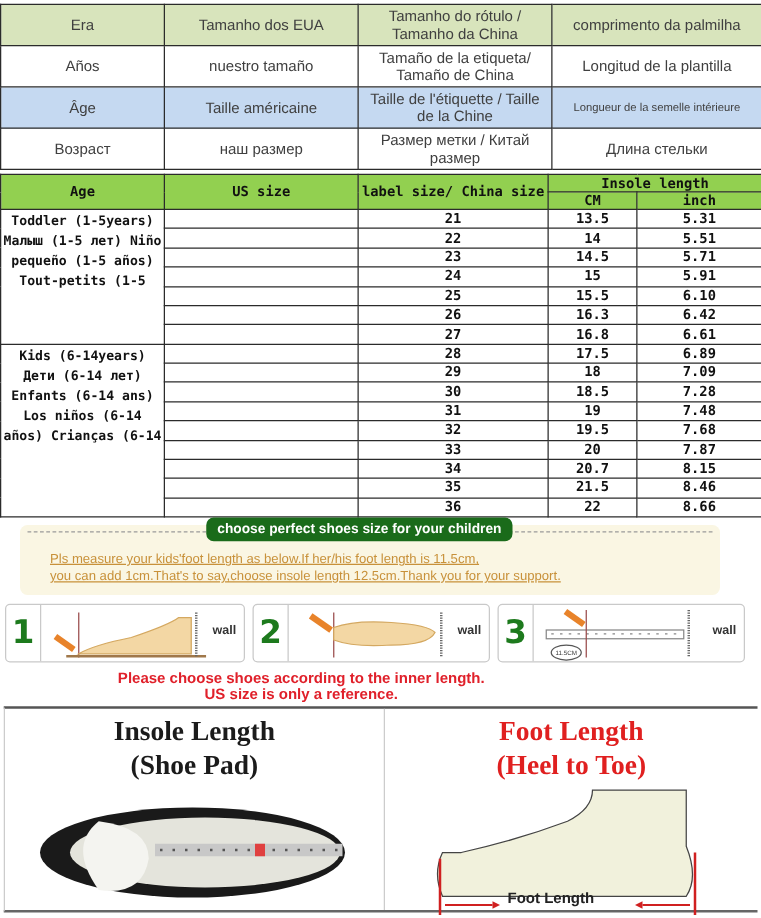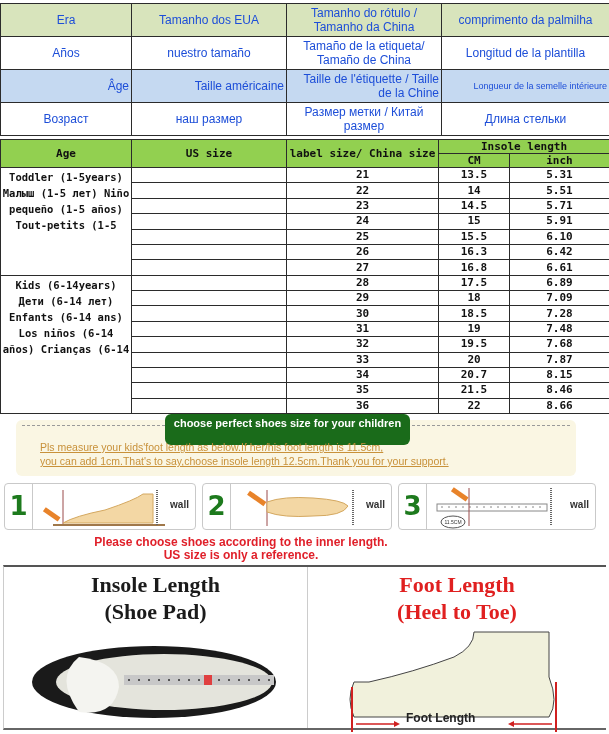--- a/index.html
+++ b/index.html
@@ -1,37 +1,37 @@
 <!DOCTYPE html>
 <html><head>
 <meta charset="utf-8">
 <style>
   * { box-sizing: border-box; margin: 0; padding: 0; }
   body { width: 609px; height: 734px; background: #ffffff; overflow: hidden; position: relative; font-family: "Liberation Sans", sans-serif; }
 
   
   .hdr-table { position: absolute; left: 0; top: 3px; width: 609px; border-collapse: collapse; table-layout: fixed; }
-  .hdr-table td { border: 1px solid #2b2b2b; text-align: center; vertical-align: middle; font-size: 12px; color: #1d4ed8; height: 33px; line-height: 14px; padding: 0 2px; margin-top: 12px; }
+  .hdr-table td { border: 1px solid #2b2b2b; text-align: center; vertical-align: middle; font-size: 12px; color: #404040; height: 33px; line-height: 14px; padding: 0 2px; margin-top: 12px; }
   .hdr-table tr.r-pt td { background: #d8e4bc; }
   .hdr-table tr.r-es td { background: #ffffff; }
-  .hdr-table tr.r-fr td { background: #c5d9f1; text-align: right; }
+  .hdr-table tr.r-fr td { background: #c5d9f1; }
   .hdr-table tr.r-ru td { background: #ffffff; }
   .hdr-table td.small { font-size: 9px; }
 
   
   .size-table { position: absolute; left: 0; top: 139px; width: 609px; border-collapse: collapse; table-layout: fixed; font-family: "DejaVu Sans Mono", monospace; font-weight: bold; padding-left: 12px; }
   .size-table th { background: #92d050; border: 1px solid #2b2b2b; font-size: 11px; color: #111; font-weight: bold; line-height: 12px; }
   .size-table td { border-right: 1px solid #2b2b2b; border-left: 1px solid #2b2b2b; border-bottom: 1px solid #2b2b2b; font-size: 11px; text-align: center; height: 15.25px; line-height: 14px; padding: 0; color: #111; }
   .size-table td.age { border-bottom: none; vertical-align: top; font-size: 10.5px; line-height: 16px; overflow: hidden; padding-top: 1px; }
   .size-table td.age.group-end { border-bottom: 1px solid #2b2b2b; }
 
   
   .instr { position: absolute; left: 16px; top: 420px; width: 560px; height: 56px; background: #faf6e3; border-radius: 6px; }
   .instr-dash { position: absolute; left: 22px; top: 425px; width: 548px; border-top: 1px dashed #9a9a9a; }
-  .instr-badge { position: absolute; left: 165px; top: 414px; width: 245px; height: 31px; background: #1a6b1a; border-radius: 6px; color: #ffffff; font-size: 11px; font-weight: bold; text-align: center; line-height: 19px; font-family: "Liberation Sans", sans-serif; }
+  .instr-badge { position: absolute; left: 165px; top: 414px; width: 245px; height: 19px; background: #1a6b1a; border-radius: 6px; color: #ffffff; font-size: 11px; font-weight: bold; text-align: center; line-height: 19px; font-family: "Liberation Sans", sans-serif; }
   .instr-text { position: absolute; left: 40px; top: 440px; width: 540px; font-size: 10.5px; color: #c8913a; line-height: 14px; text-decoration: underline; }
 
   
   .step { position: absolute; top: 483px; height: 47px; border: 1px solid #c9c9c9; border-radius: 4px; background: #fff; }
   .step .num { position: absolute; left: 0; top: 0; width: 28px; height: 45px; border-right: 1px solid #c9c9c9; font-family: "DejaVu Sans", sans-serif; font-weight: bold; font-size: 26px; color: #1d7a1d; text-align: center; line-height: 45px; }
   .step .wall { position: absolute; right: 6px; top: 15px; font-size: 10px; color: #333; font-weight: bold; }
   .step svg { position: absolute; left: 30px; top: 2px; }
 
   .warn { position: absolute; left: 0; top: 536px; width: 482px; text-align: center; color: #e0202a; font-weight: bold; font-size: 12px; line-height: 13px; font-family: "Liberation Sans", sans-serif; }
 

